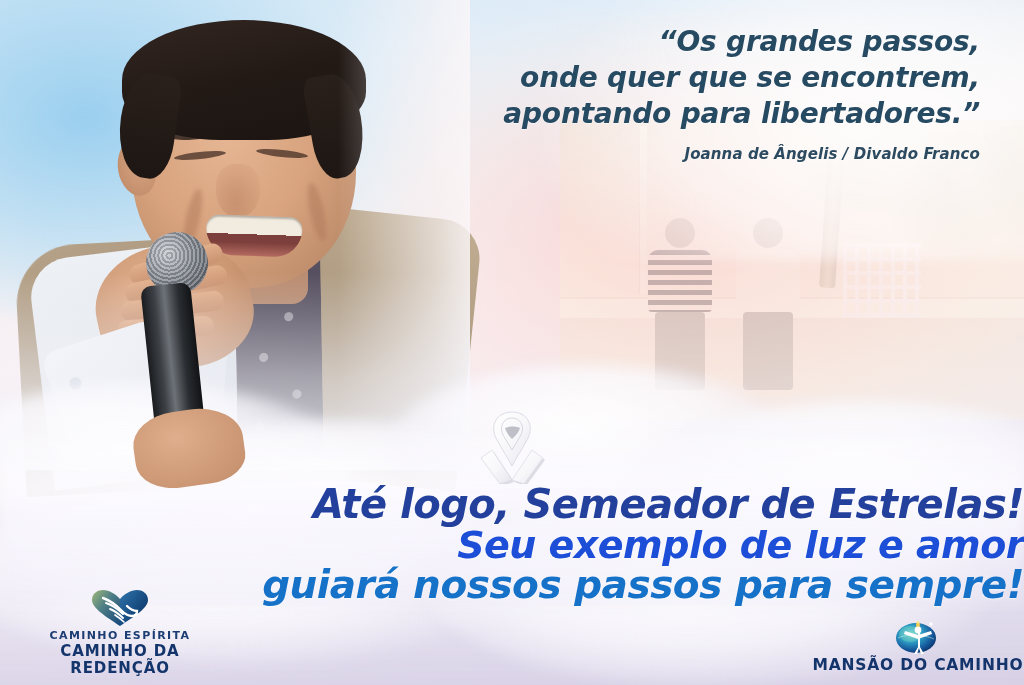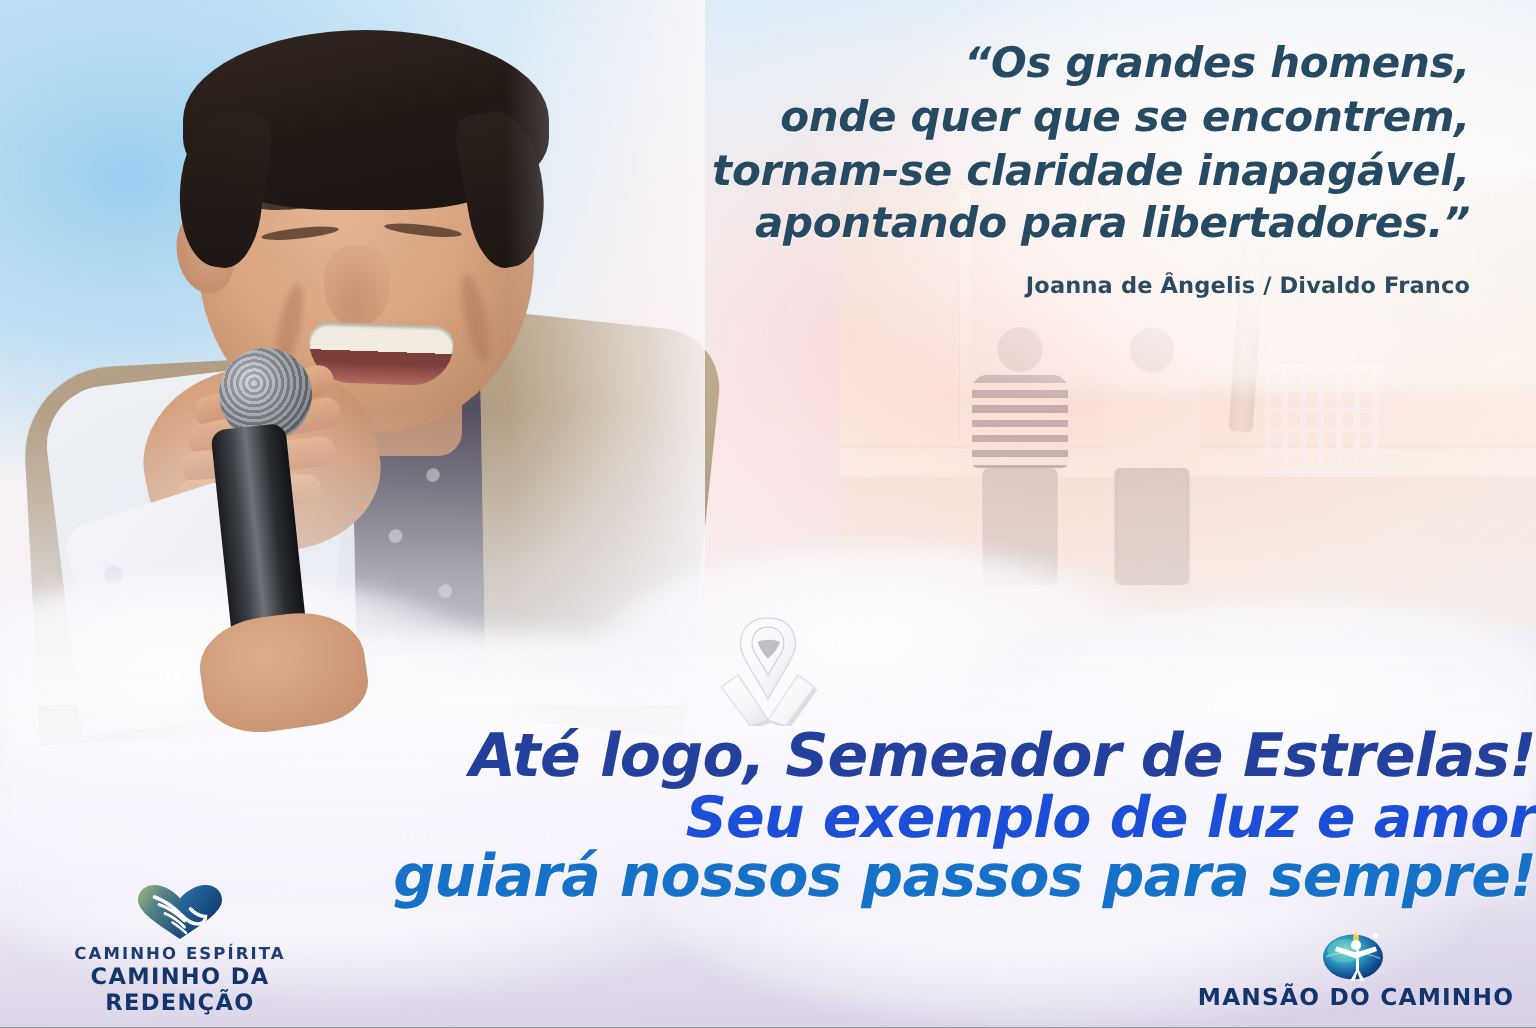--- a/index.html
+++ b/index.html
@@ -336,20 +336,21 @@
     font-size: 28px;
     line-height: 1.28;
     color: #274a63;
     letter-spacing: -0.2px;
     white-space: nowrap;
     text-shadow: 0 1px 1px rgba(255,255,255,0.55);
   }
   .quote-credit {
     margin-top: 14px;
     font-family: "DejaVu Sans", "Liberation Sans", sans-serif;
+    font-style: italic;
     font-weight: bold;
     font-size: 15px;
     color: #2d4b60;
     letter-spacing: 0.1px;
     text-shadow: 0 1px 1px rgba(255,255,255,0.5);
   }
 
   
   .ribbon-wrap {
     position: absolute;
@@ -384,21 +385,21 @@
   .logo-left {
     position: absolute;
     left: 14px;
     bottom: 8px;
     z-index: 12;
     text-align: center;
     width: 212px;
   }
   .logo-right {
     position: absolute;
-    right: 14px;
+    right: 0;
     bottom: 10px;
     z-index: 12;
     text-align: center;
     width: 212px;
   }
   .logo-mark { display:block; margin: 0 auto 2px; }
   .logo-text-sm {
     font-family: "DejaVu Sans", "Liberation Sans", sans-serif;
     font-weight: bold;
     font-size: 11px;
@@ -495,23 +496,22 @@
     <div class="cloud c1"></div>
     <div class="cloud c2"></div>
     <div class="cloud c3"></div>
     <div class="cloud c4"></div>
     <div class="cloud c5"></div>
     <div class="cloud c6"></div>
     <div class="cloud-band"></div>
   </div>
 
   <div class="quote">
-    <div class="quote-line">“Os grandes homens,</div>
+    <div class="quote-line">“Os grandes passos,</div>
     <div class="quote-line">onde quer que se encontrem,</div>
-    <div class="quote-line">tornam-se claridade inapagável,</div>
     <div class="quote-line">apontando para libertadores.”</div>
     <div class="quote-credit">Joanna de Ângelis / Divaldo Franco</div>
   </div>
 
   <div class="ribbon-wrap">
     <svg width="72" height="80" viewBox="0 0 72 80">
       <defs>
         <linearGradient id="ribGrad" x1="0" y1="0" x2="1" y2="1">
           <stop offset="0%" stop-color="#ffffff"></stop>
           <stop offset="55%" stop-color="#f7f7fa"></stop>

